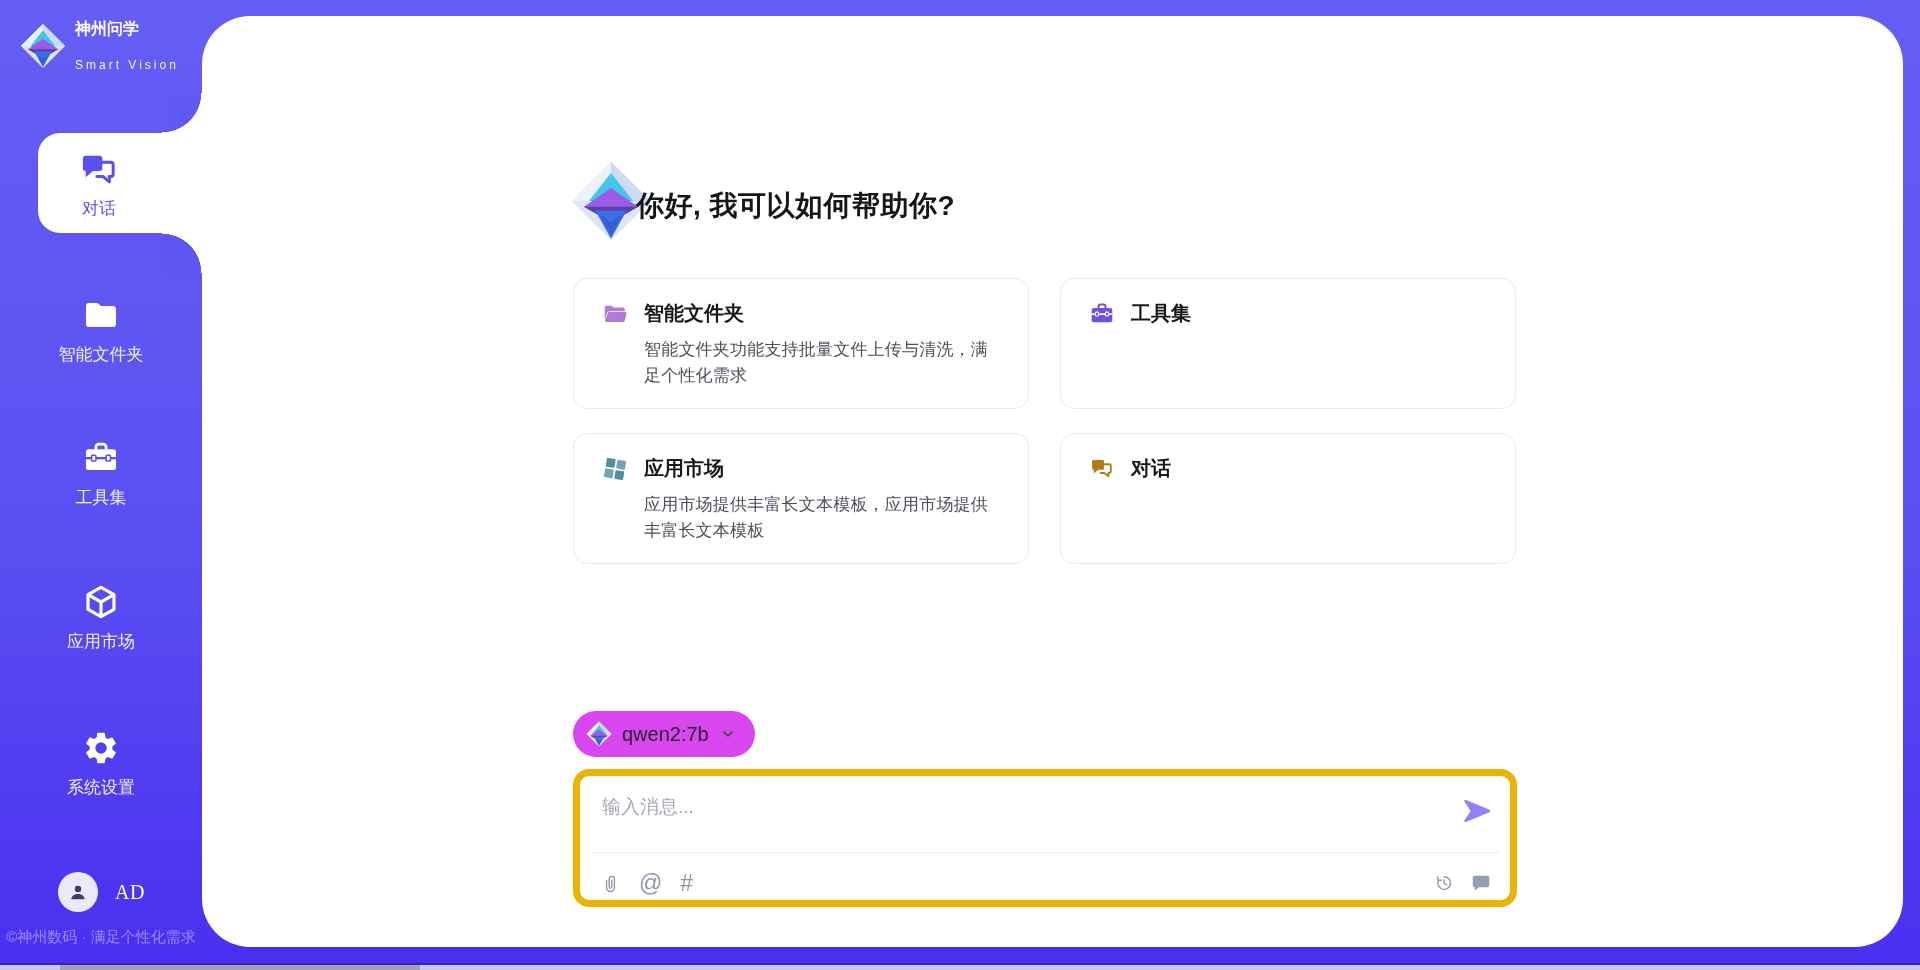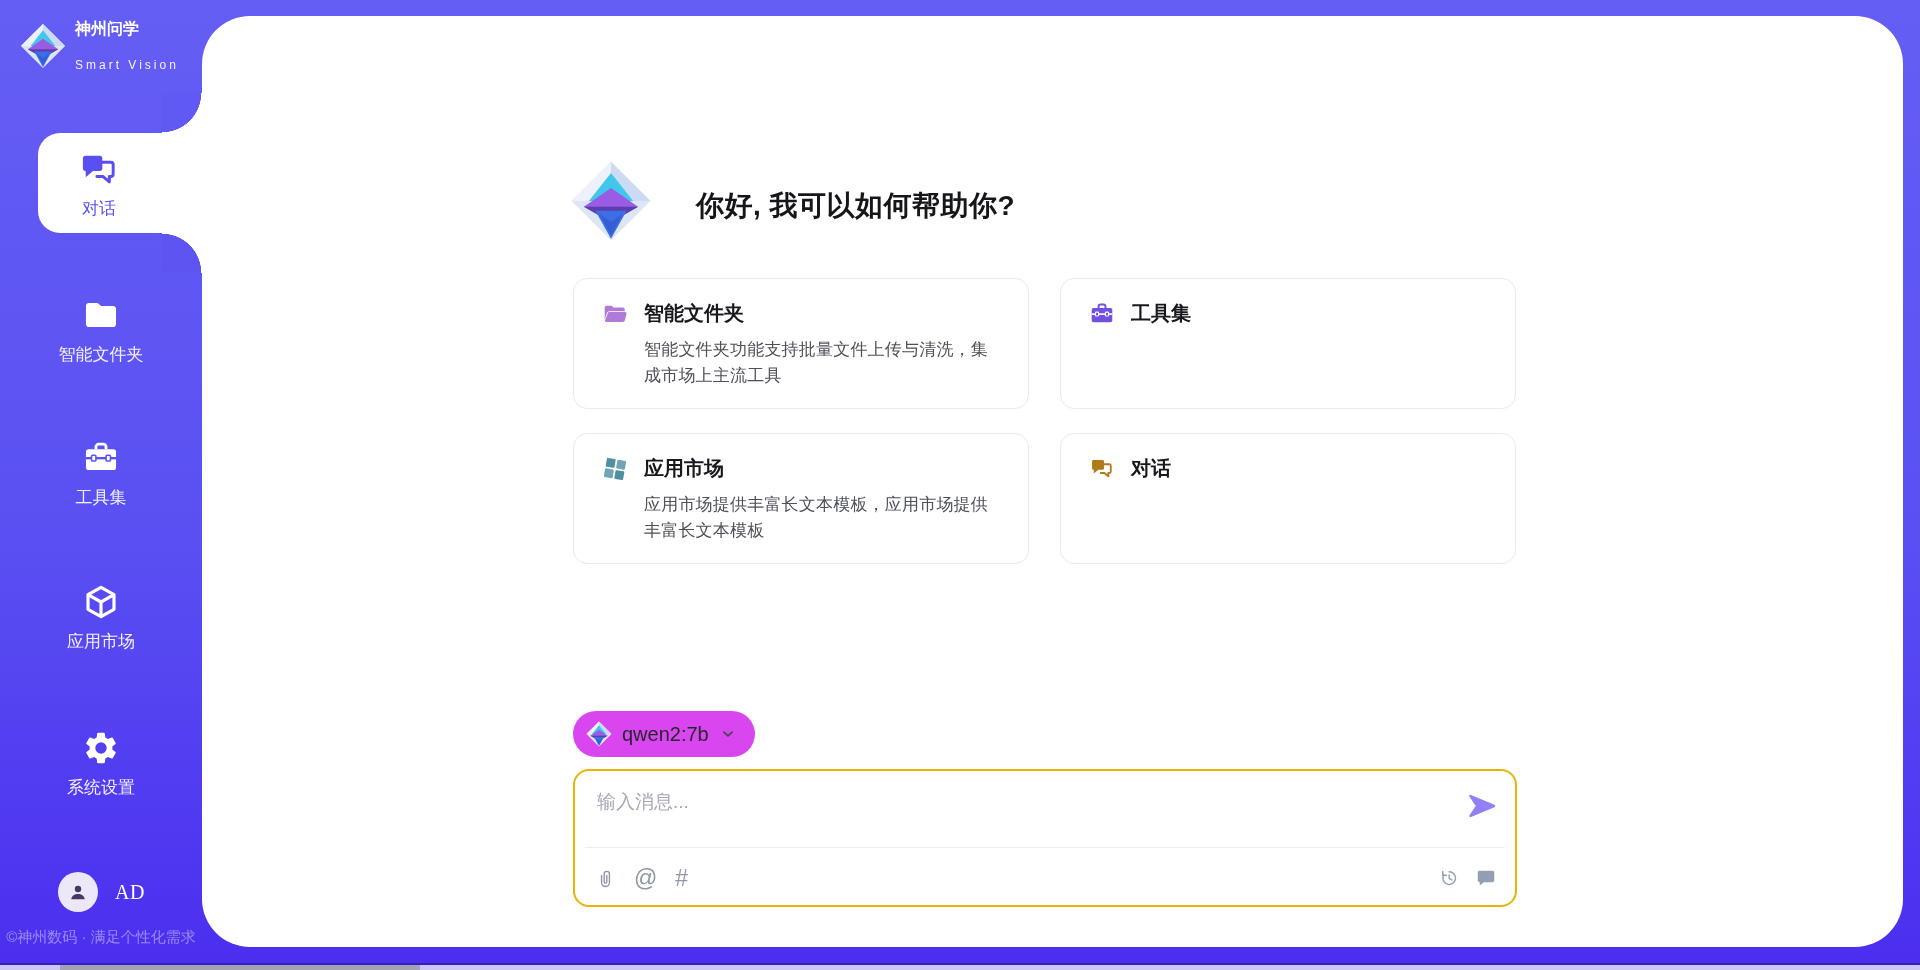--- a/index.html
+++ b/index.html
@@ -54,21 +54,21 @@
   }
   .avatar svg{width:24px;height:24px;color:#433a6b;}
   .user-label{color:#ffffff;font-size:20px;letter-spacing:.5px;}
   .side-footer{
     position:absolute;left:0;top:928px;width:202px;text-align:center;
     color:rgba(255,255,255,.42);font-size:15px;
   }
   
   .welcome-logo{position:absolute;left:570px;top:160px;width:82px;height:82px;z-index:5;}
   .greeting{
-    position:absolute;left:696px;top:187px;z-index:5;
+    position:absolute;left:636px;top:187px;z-index:5;
     font-size:28px;font-weight:bold;color:#15161a;letter-spacing:.5px;
   }
   .cards{
     position:absolute;left:573px;top:278px;z-index:5;
     display:grid;grid-template-columns:456px 456px;column-gap:31px;row-gap:24px;
   }
   .card{
     box-sizing:border-box;min-height:126px;background:#ffffff;
     border:1px solid #e9e9f1;border-radius:14px;
     padding:21px 26px 20px 28px;cursor:pointer;--ibg:#ffffff;
@@ -86,21 +86,21 @@
     position:absolute;left:573px;top:711px;height:46px;z-index:5;
     display:inline-flex;align-items:center;gap:10px;padding:0 18px 0 13px;
     background:#d946ef;border-radius:23px;cursor:pointer;
   }
   .model-pill .pill-diamond{width:26px;height:26px;}
   .model-name{font-size:20px;color:#26262e;}
   .model-pill .chev{width:18px;height:18px;color:#44444e;}
   
   .composer{
     position:absolute;left:573px;top:769px;width:944px;height:138px;z-index:5;
-    box-sizing:border-box;background:#ffffff;border:2px solid #eab308;border-radius:16px;
+    box-sizing:border-box;background:#ffffff;border:7px solid #eab308;border-radius:16px;
   }
   .composer textarea{
     position:absolute;left:20px;top:16px;width:830px;height:50px;
     border:none;outline:none;resize:none;background:transparent;
     font-family:inherit;font-size:19px;color:#333;
   }
   .composer textarea::placeholder{color:#a3a9b6;}
   .send-btn{position:absolute;right:18px;top:20px;width:30px;height:30px;color:#9180f6;cursor:pointer;}
   .composer .divider{position:absolute;left:10px;right:10px;top:76px;border-top:1px solid #ececf3;}
   .composer-toolbar{
@@ -261,21 +261,21 @@
 <div class="greeting">你好, 我可以如何帮助你?</div>
 
 <div class="cards">
   <div class="card">
     <div class="card-head">
       <svg class="c-folder">
           <use href="#sym-folder-open"></use>
         </svg>
       <span class="card-title">智能文件夹</span>
     </div>
-    <div class="card-desc">智能文件夹功能支持批量文件上传与清洗，集成市场上主流工具</div>
+    <div class="card-desc">智能文件夹功能支持批量文件上传与清洗，满足个性化需求</div>
   </div>
   <div class="card">
     <div class="card-head">
       <svg class="c-toolbox">
           <use href="#sym-toolbox"></use>
         </svg>
       <span class="card-title">工具集</span>
     </div>
   </div>
   <div class="card">

